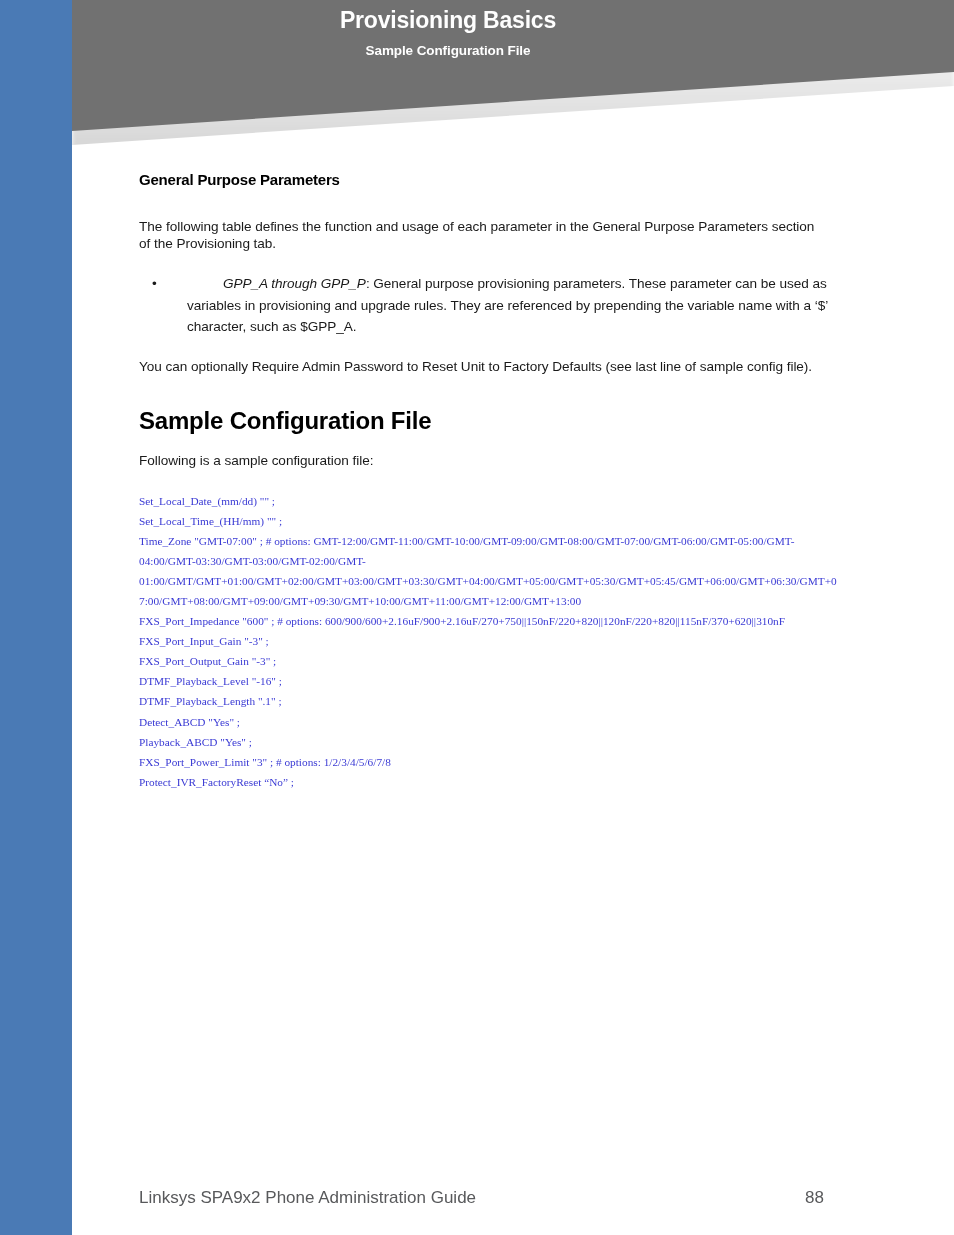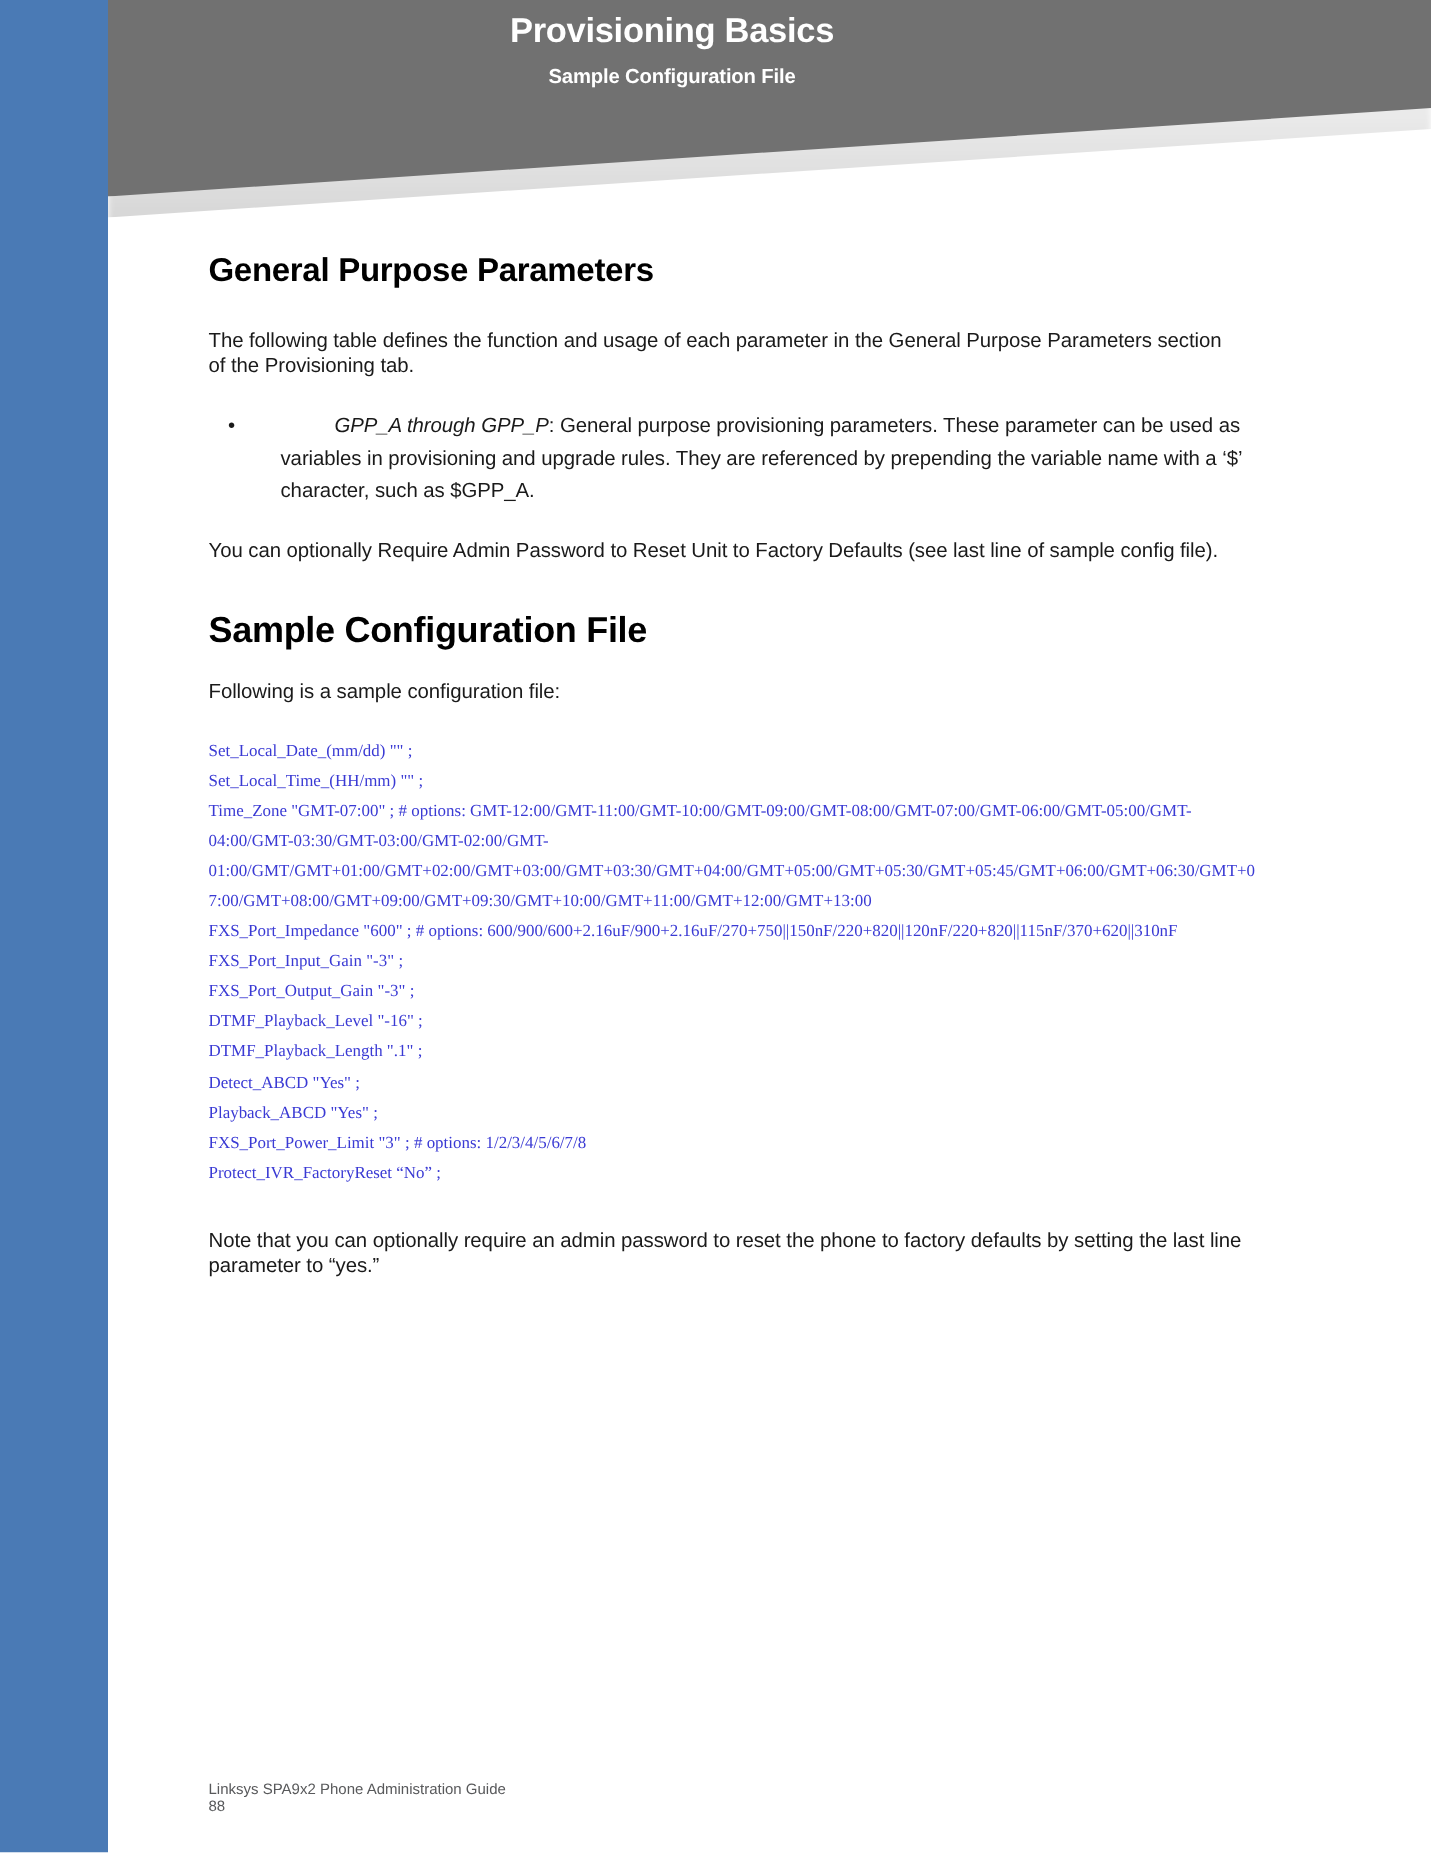--- a/index.html
+++ b/index.html
@@ -79,21 +79,21 @@
   
   .content {
     position: absolute;
     left: 139px;
     top: 0;
     width: 690px;
     z-index: 4;
   }
 
   h1.section-title {
-    font-size: 22px;
+    font-size: 15px;
     font-weight: bold;
     color: #000000;
     margin: 0;
     padding: 0;
     letter-spacing: -0.2px;
     line-height: 24px;
   }
   p.body-text {
     font-size: 13.6px;
     color: #1a1a1a;
@@ -142,24 +142,23 @@
 
   
   .footer {
     position: absolute;
     left: 139px;
     top: 1188px;
     width: 685px;
     display: flex;
     justify-content: space-between;
     align-items: baseline;
-    font-size: 10px;
+    font-size: 17px;
     color: #58595b;
     z-index: 4;
-    flex-direction: column;
   }
 </style>
 </head>
 <body>
 
 <div class="spine"></div>
 
 <div class="header-shadow"></div>
 <div class="header-band"></div>
 <div class="header-text">
@@ -208,21 +207,20 @@
     <div class="code-line">DTMF_Playback_Level "-16" ;</div>
     <div class="code-line">DTMF_Playback_Length ".1" ;</div>
     <div class="code-line">Detect_ABCD "Yes" ;</div>
     <div class="code-line">Playback_ABCD "Yes" ;</div>
     <div class="code-line">FXS_Port_Power_Limit "3" ; # options: 1/2/3/4/5/6/7/8</div>
     <div class="code-line">Protect_IVR_FactoryReset “No” ;</div>
   </div>
 
   <div style="height:26px"></div>
 
-  <p class="body-text">Note that you can optionally require an admin password to reset the phone to factory defaults by setting the last line parameter to “yes.”</p>
 
   <div style="height:27px"></div>
 
 
 </div>
 
 <div class="footer">
   <span>Linksys SPA9x2 Phone Administration Guide</span>
   <span>88</span>
 </div>

